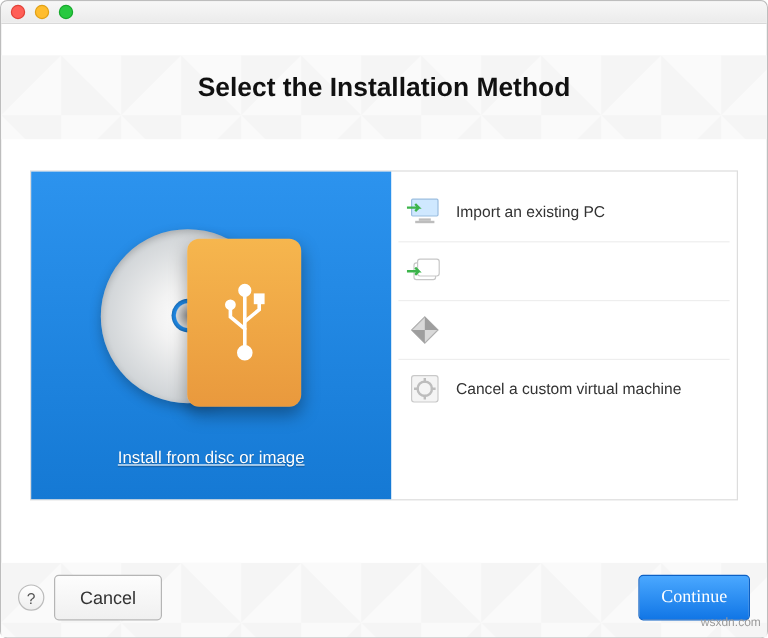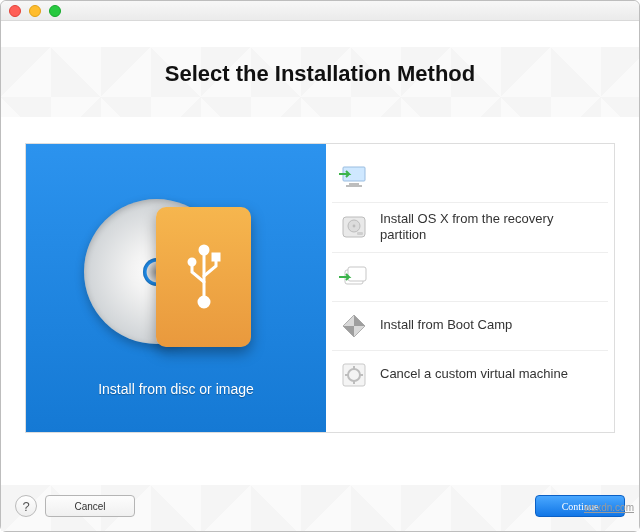--- a/index.html
+++ b/index.html
@@ -102,20 +102,21 @@
     box-shadow: 0 6px 14px rgba(0,0,0,0.35);
     display: flex;
     align-items: center;
     justify-content: center;
   }
   .usb-icon { width: 40px; height: 70px; }
   .left-caption {
     margin-top: 22px;
     font-size: 14px;
     text-shadow: 0 1px 1px rgba(0,0,0,0.3);
+    text-decoration: underline;
   }
   .right-panel {
     flex: 1;
     display: flex;
     flex-direction: column;
     padding: 10px 6px;
   }
   .option {
     display: flex;
     align-items: center;
@@ -153,42 +154,41 @@
     border-radius: 50%;
     border: 1px solid #bbb;
     background: linear-gradient(#fff,#eee);
     font-size: 13px;
     color: #555;
     display: flex; align-items: center; justify-content: center;
     cursor: pointer;
   }
   .btn {
     min-width: 90px;
-    height: 22px;
+    height: 38px;
     padding: 0 18px;
     border: 1px solid #b5b5b5;
     border-radius: 4px;
     background: linear-gradient(#fdfdfd, #f0f0f0);
-    font-size: 10px;
+    font-size: 15px;
     cursor: pointer;
     display: flex; align-items: center; justify-content: center;
   }
   .btn.primary {
     background: linear-gradient(#4aa8ff, #1176e6);
     border: 1px solid #0b60c5;
     color: #fff;
     font-family: Liberation Serif, serif;
   }
   .watermark {
     position: absolute;
     right: 6px;
-    top: 502px;
+    top: 514px;
     font-size: 10px;
     color: #9b9b9b;
-    text-decoration: underline;
   }
 </style>
 </head>
 <body>
 
 <div class="window">
 
   <div class="titlebar">
     <div class="traffic">
       <div class="dot red"></div>
@@ -227,53 +227,42 @@
 
       <div class="option">
         <span class="opt-icon">
           <svg width="30" height="26" viewBox="0 0 30 26">
             <rect x="4" y="2" width="22" height="14" rx="1" fill="#cfe8ff" stroke="#9abde0"></rect>
             <rect x="10" y="18" width="10" height="2" fill="#bdbdbd"></rect>
             <rect x="7" y="20" width="16" height="2" fill="#bdbdbd"></rect>
             <path d="M0 9 h10 l-3 -3 m3 3 l-3 3" stroke="#3cb44b" stroke-width="2" fill="none"></path>
           </svg>
         </span>
-      </div>
-
-      <div class="option">
-        <span class="opt-icon">
-          <svg width="28" height="28" viewBox="0 0 28 28">
-            <rect x="3" y="4" width="22" height="20" rx="3" fill="#e9e9e9" stroke="#bcbcbc"></rect>
-            <circle cx="14" cy="13" r="6" fill="#dcdcdc" stroke="#bcbcbc"></circle>
-            <circle cx="14" cy="13" r="1.4" fill="#bcbcbc"></circle>
-            <rect x="17" y="19" width="6" height="3" rx="1" fill="#cfcfcf"></rect>
-          </svg>
-        </span>
-        <span>Install OS X from the recovery partition</span>
-      </div>
+        <span>Import an existing PC</span>
+      </div>
+
 
       <div class="option">
         <span class="opt-icon">
           <svg width="30" height="24" viewBox="0 0 30 24">
             <rect x="6" y="5" width="18" height="14" rx="2" fill="#fff" stroke="#c7c7c7"></rect>
             <rect x="9" y="2" width="18" height="14" rx="2" fill="#fff" stroke="#c7c7c7"></rect>
             <path d="M0 12 h10 l-3 -3 m3 3 l-3 3" stroke="#3cb44b" stroke-width="2" fill="none"></path>
           </svg>
         </span>
       </div>
 
       <div class="option">
         <span class="opt-icon">
           <svg width="28" height="28" viewBox="0 0 28 28">
             <polygon points="14,3 25,14 14,25 3,14" fill="#d9d9d9" stroke="#b0b0b0"></polygon>
             <polygon points="14,3 25,14 14,14" fill="#9e9e9e"></polygon>
             <polygon points="3,14 14,25 14,14" fill="#9e9e9e"></polygon>
           </svg>
         </span>
-        <span>Install from Boot Camp</span>
       </div>
 
       <div class="option">
         <span class="opt-icon">
           <svg width="28" height="28" viewBox="0 0 28 28">
             <rect x="3" y="3" width="22" height="22" rx="2" fill="#f4f4f4" stroke="#c9c9c9"></rect>
             <circle cx="14" cy="14" r="6" fill="none" stroke="#bdbdbd" stroke-width="2"></circle>
             <g stroke="#bdbdbd" stroke-width="2">
               <line x1="14" y1="5" x2="14" y2="9"></line>
               <line x1="14" y1="19" x2="14" y2="23"></line>

